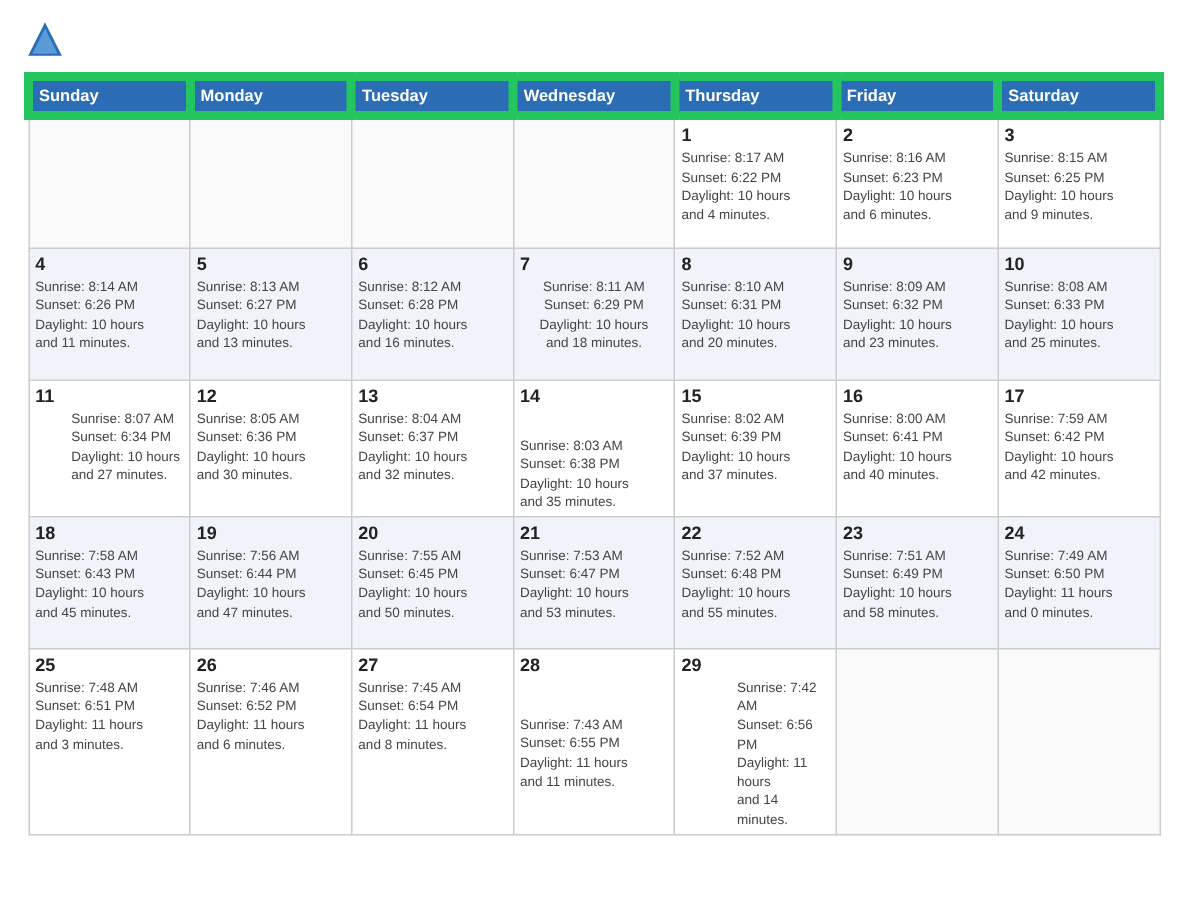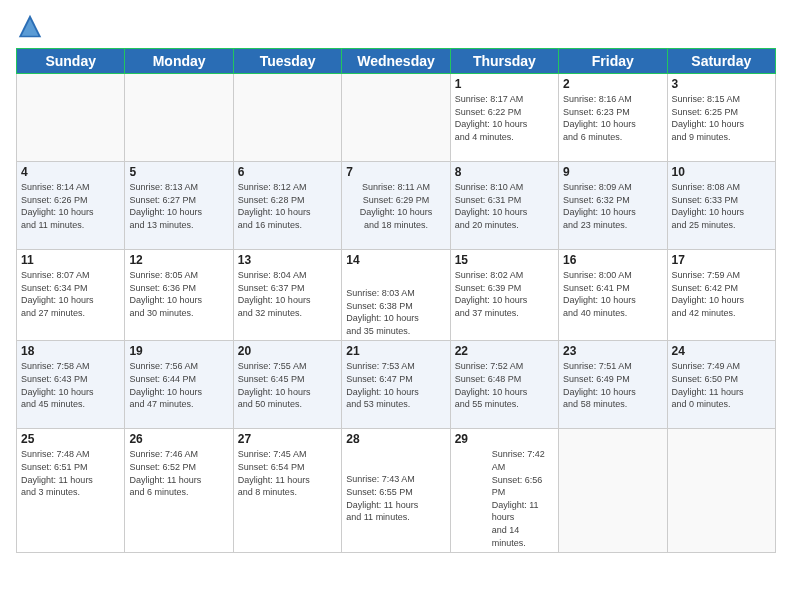--- a/index.html
+++ b/index.html
@@ -59,25 +59,25 @@
       color: #444;
     }
     .calendar {
       width: 100%;
       border-collapse: collapse;
       table-layout: fixed;
     }
     .calendar th {
       background-color: #2a6db5;
       color: #fff;
-      font-size: 14px;
+      font-size: 11px;
       font-weight: bold;
       padding: 4px 4px;
-      text-align: center;
-      border: 1px solid #22c55e;
+      text-align: left;
+      border: 6px solid #22c55e;
     }
     .calendar td {
       vertical-align: top;
       border: 1px solid #ccc;
       padding: 3px 4px;
       height: 88px;
       width: calc(100%/7);
       background: #fff;
       font-size: 9.5px;
       color: #333;
@@ -209,21 +209,21 @@
             <span class="day-num">10</span>
             <div class="day-info" style="white-space: pre-line;">Sunrise: 8:08 AM
 Sunset: 6:33 PM
 Daylight: 10 hours
 and 25 minutes.</div>
           </td>
         </tr>
         <tr>
           <td>
             <span class="day-num">11</span>
-            <div class="day-info" style="white-space: pre-line;">Sunrise: 8:07 AM
+            <div class="day-info" style="white-space: pre-line; margin-left: 24px;">Sunrise: 8:07 AM
 Sunset: 6:34 PM
 Daylight: 10 hours
 and 27 minutes.</div>
           </td>
           <td>
             <span class="day-num">12</span>
             <div class="day-info" style="white-space: pre-line;">Sunrise: 8:05 AM
 Sunset: 6:36 PM
 Daylight: 10 hours
 and 30 minutes.</div>

